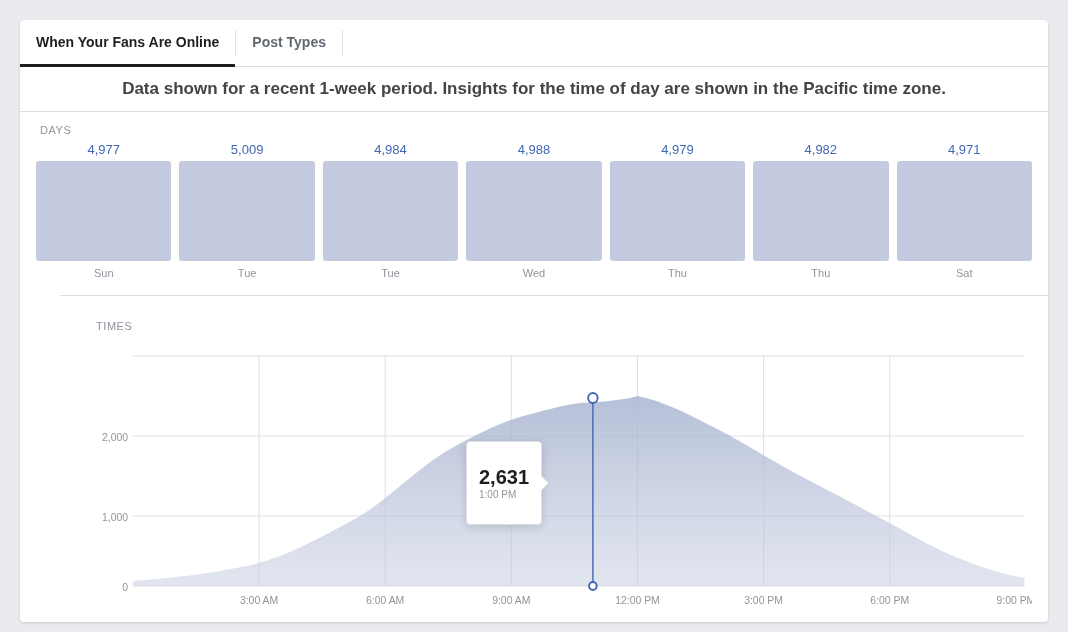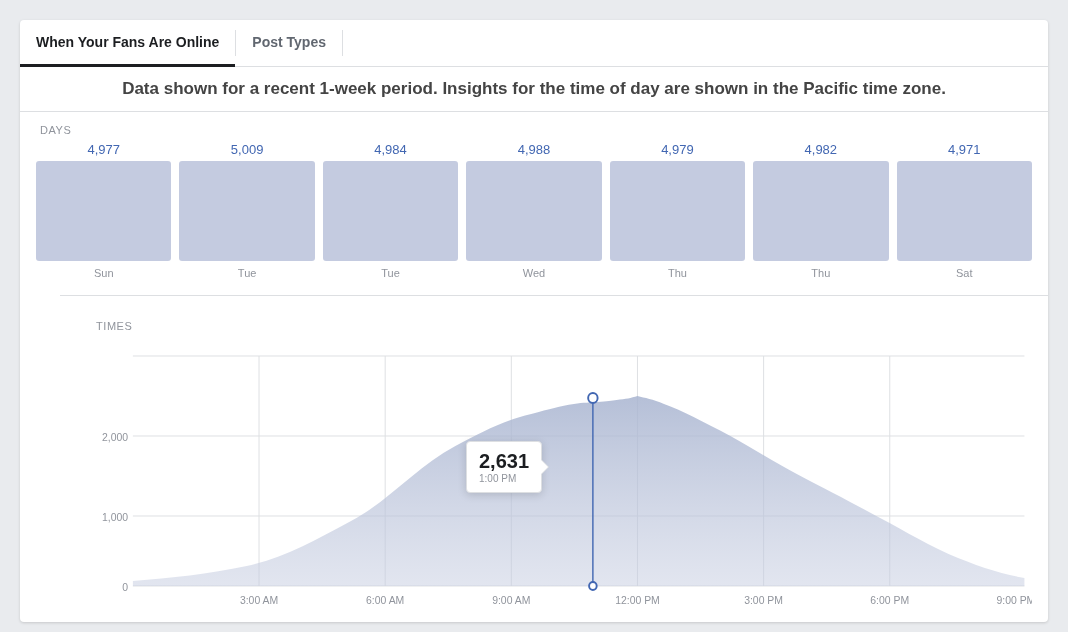--- a/index.html
+++ b/index.html
@@ -107,21 +107,21 @@
       width: 100%;
       height: 100%;
     }
     
     .tooltip {
       position: absolute;
       background: #fff;
       border: 1px solid #dddfe2;
       border-radius: 4px;
       box-shadow: 0 2px 8px rgba(0,0,0,0.15);
-      padding: 8px 12px;
+      padding: 24px 12px;
       pointer-events: none;
     }
     .tooltip-value {
       font-size: 20px;
       font-weight: 700;
       color: #1c1e21;
       display: block;
     }
     .tooltip-label {
       font-size: 10px;

